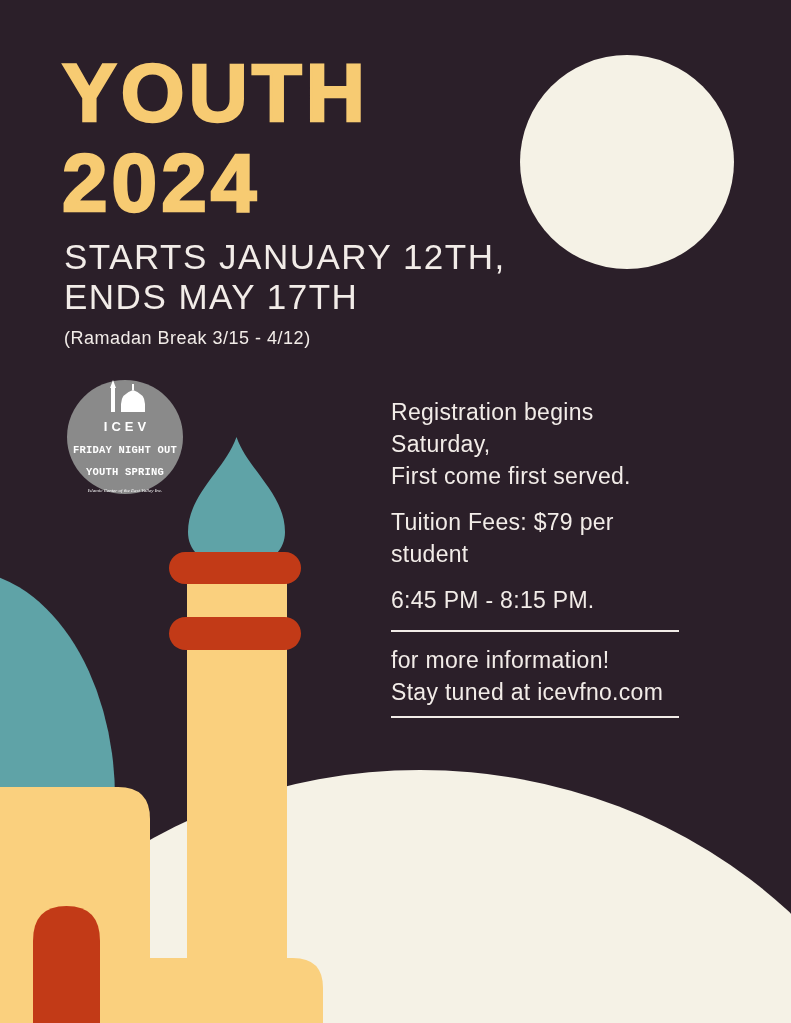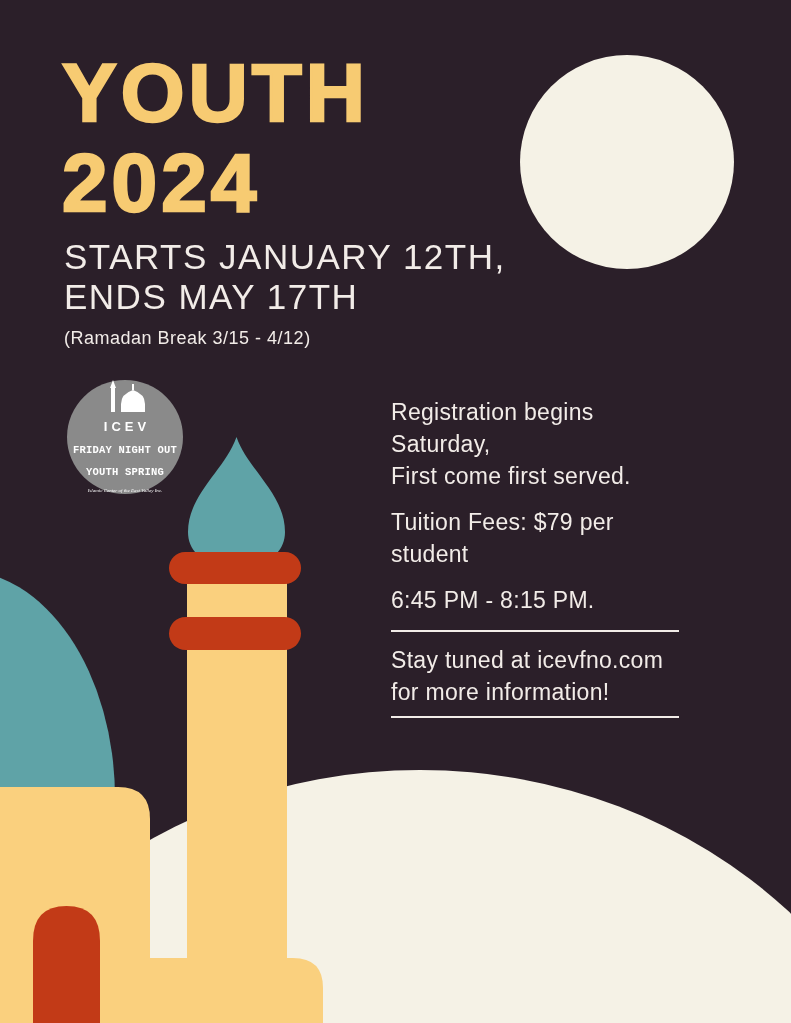--- a/index.html
+++ b/index.html
@@ -160,19 +160,19 @@
       <div>First come first served.</div>
     </div>
     <div class="para">
       <div>Tuition Fees: $79 per student</div>
     </div>
     <div class="para">
       <div>6:45 PM - 8:15 PM.</div>
     </div>
     <hr class="divider">
     <div class="para">
+      <div>for more information!</div>
       <div>Stay tuned at icevfno.com</div>
-      <div>for more information!</div>
     </div>
     <hr class="divider bottom">
   </div>
 
 </div>
 
 </body></html>

